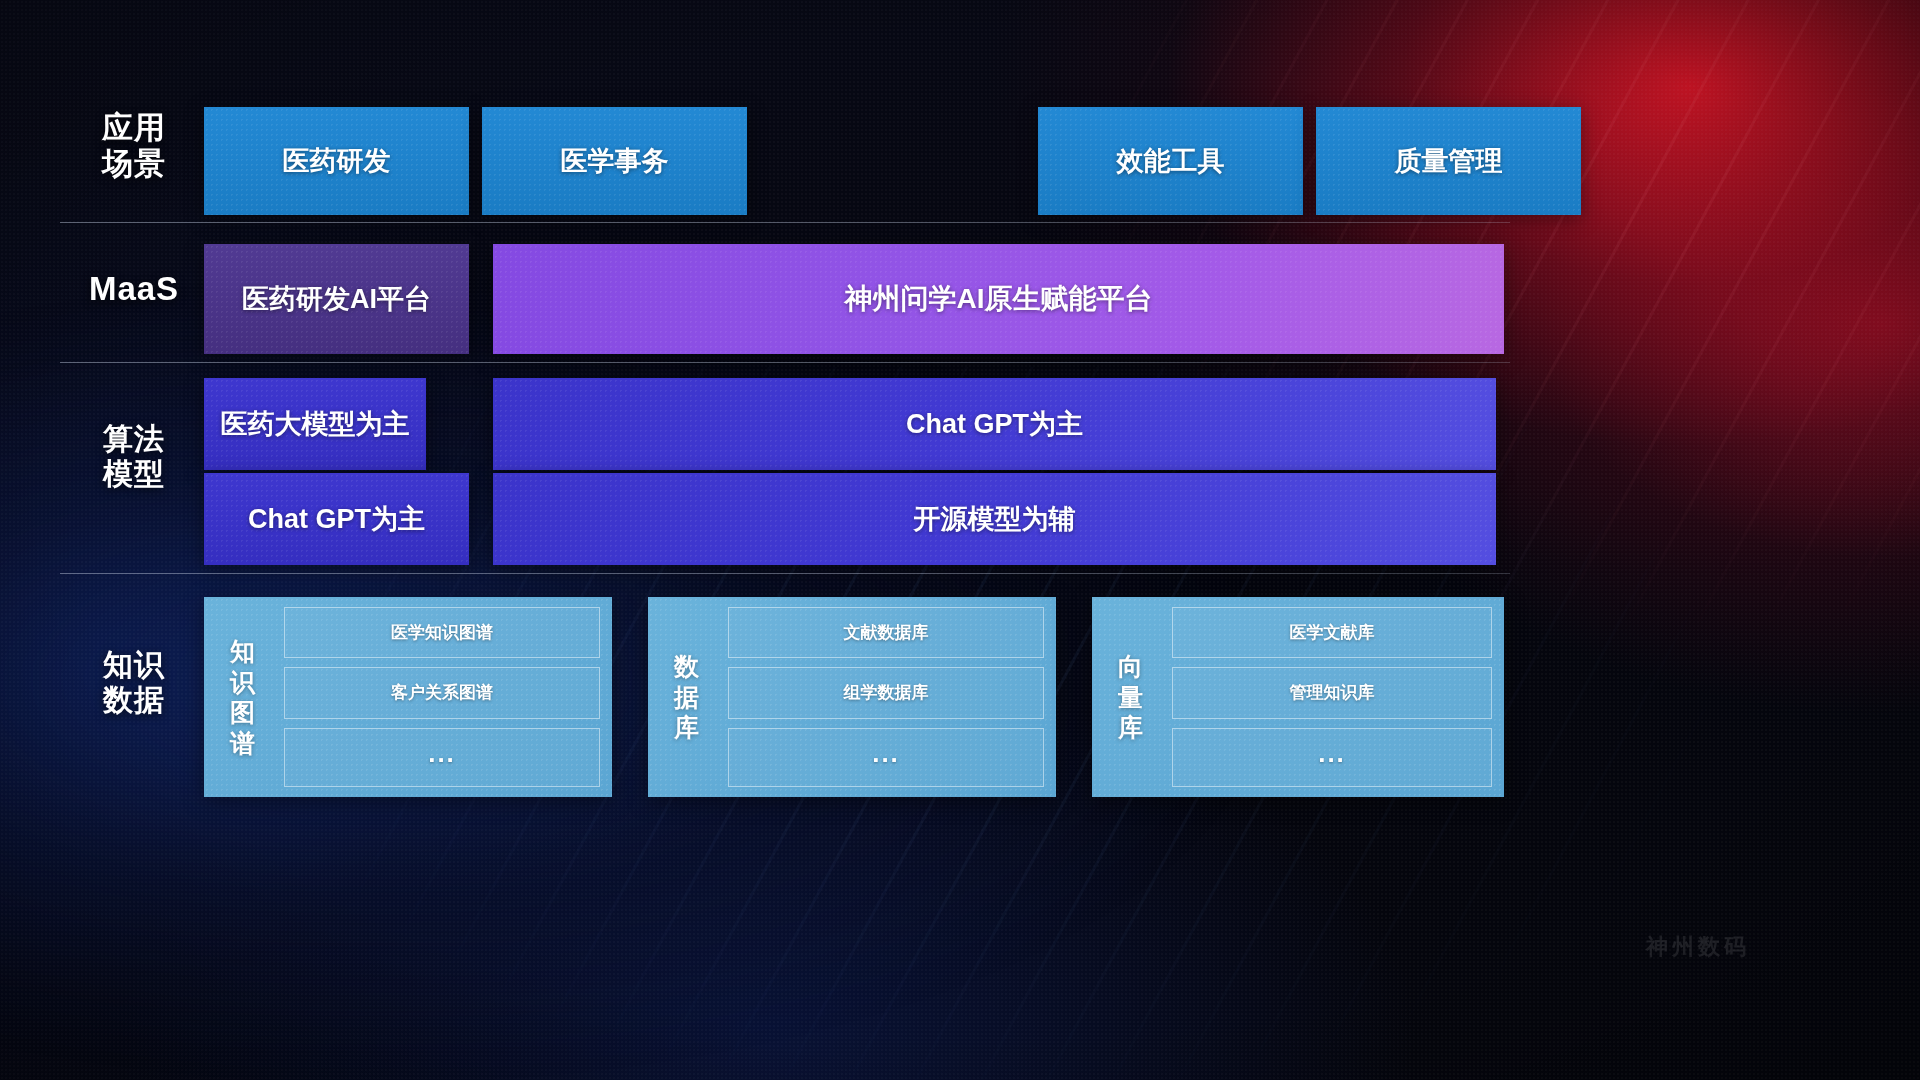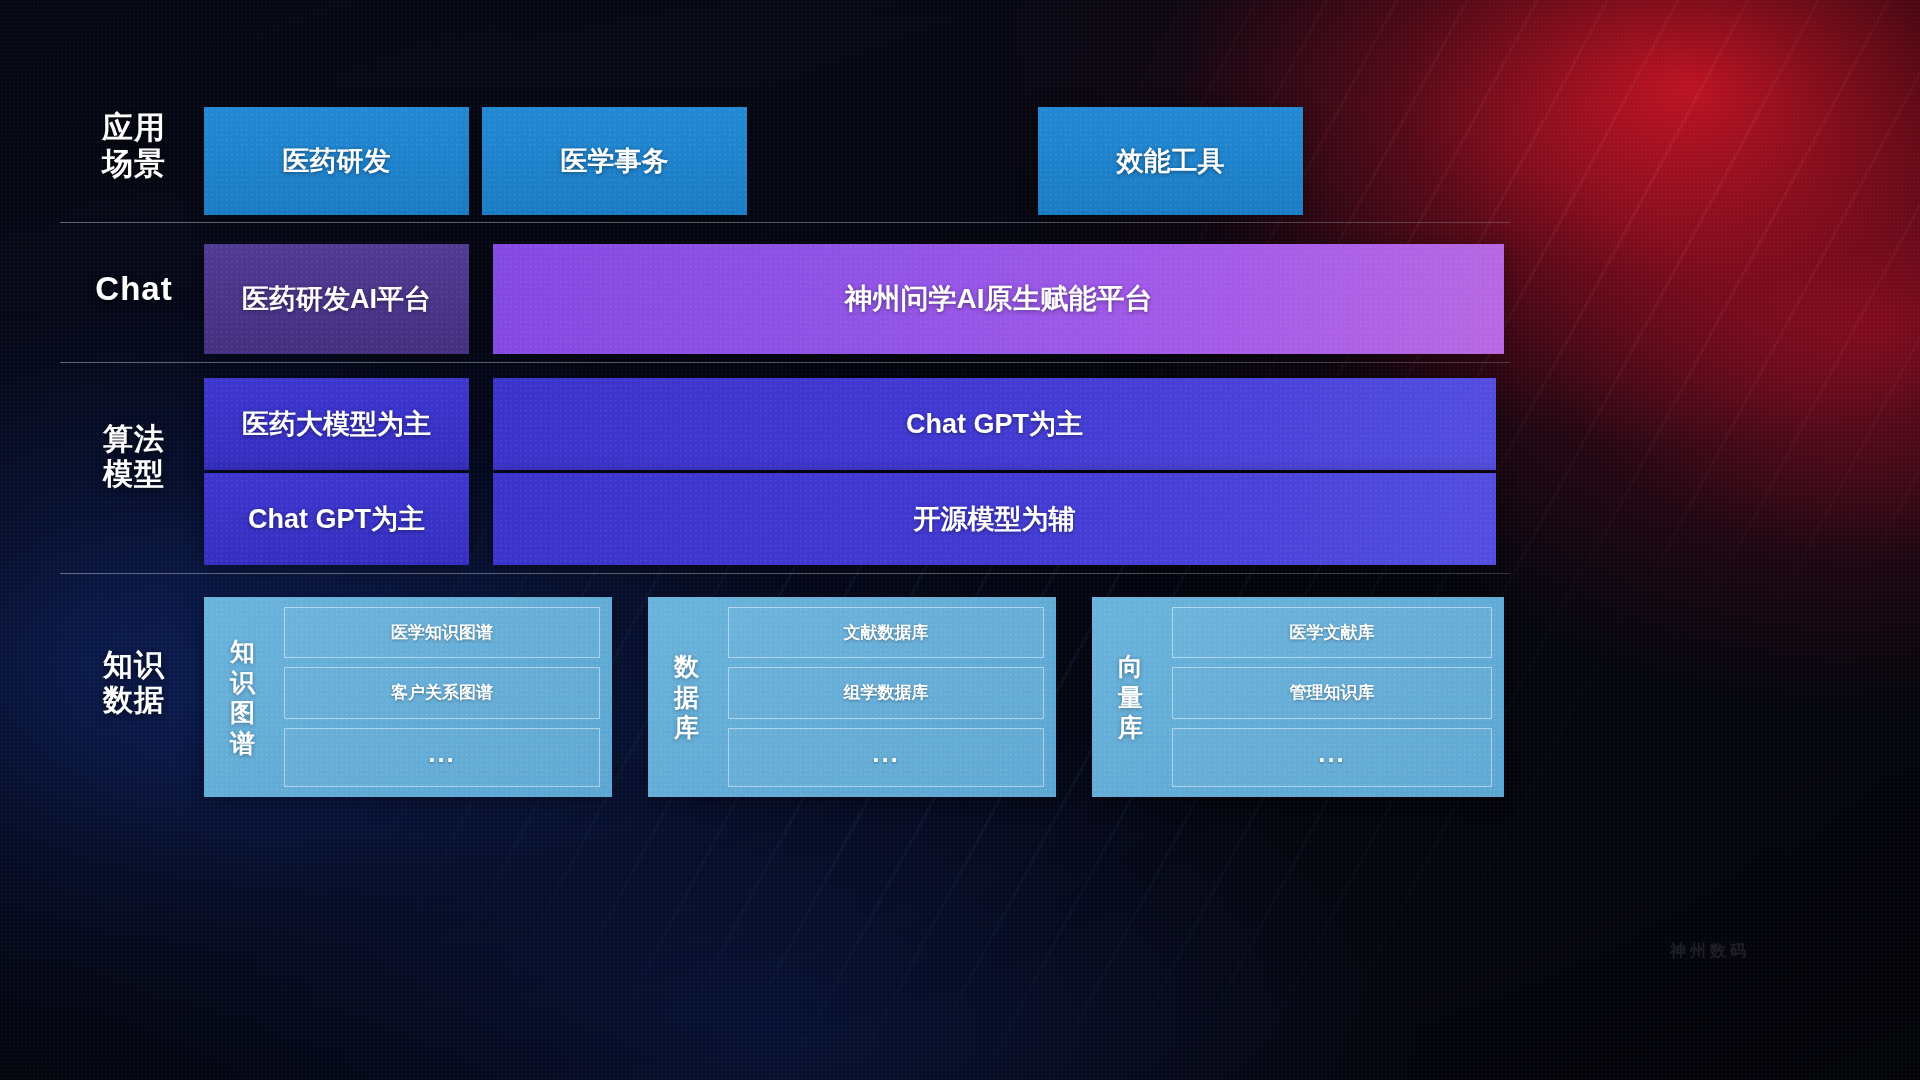--- a/index.html
+++ b/index.html
@@ -174,21 +174,21 @@
     display:flex; align-items:center; justify-content:center;
     border:1px solid rgba(255,255,255,0.48);
     color:#ffffff; font-weight:bold; font-size:17px;
     text-shadow:0 1px 3px rgba(0,0,0,.35);
     background:rgba(255,255,255,0.035);
   }
   .kitem.ellipsis{ font-size:26px; letter-spacing:2px; padding-bottom:8px; }
 
   .watermark{
     position:absolute; right:170px; bottom:118px;
-    font-size:16px; color:rgba(255,255,255,0.10);
+    font-size:22px; color:rgba(255,255,255,0.10);
     letter-spacing:4px; font-weight:bold;
     pointer-events:none;
   }
 </style>
 </head>
 <body>
 
 <div id="stage">
 
   <div class="bg-base"></div>
@@ -207,42 +207,45 @@
 
     <div class="card scn" style="left:204px; top:107px; width:265px;">
       <span>医药研发</span>
     </div>
     <div class="card scn" style="left:482px; top:107px; width:265px;">
       <span>医学事务</span>
     </div>
     <div class="card scn" style="left:1038px; top:107px; width:265px;">
       <span>效能工具</span>
     </div>
+    <div class="card scn" style="left:1316px; top:107px; width:265px;">
+      <span>质量管理</span>
+    </div>
 
     <div class="divider" style="top:222px; left:60px; width:1450px;"></div>
 
     <div class="rowlabel" style="top:270px; font-size:33px;">
-      <div>Chat</div>
+      <div>MaaS</div>
     </div>
 
     <div class="card maas-left" style="left:204px; top:244px; width:265px;">
       <span>医药研发AI平台</span>
     </div>
     <div class="card maas-right" style="left:493px; top:244px; width:1011px;">
       <span>神州问学AI原生赋能平台</span>
     </div>
 
     <div class="divider" style="top:362px; left:60px; width:1450px;"></div>
 
     <div class="rowlabel" style="top:422px; font-size:30px;">
       <div>算法</div>
       <div>模型</div>
     </div>
 
-    <div class="card algo" style="left:204px; top:378px; width:265px;">
+    <div class="card algo" style="left:204px; top:378px; width:222px;">
       <span>医药大模型为主</span>
     </div>
     <div class="card algo algo-wide" style="left:493px; top:378px; width:1003px;">
       <span>Chat GPT为主</span>
     </div>
 
     <div class="card algo" style="left:204px; top:473px; width:265px;">
       <span>Chat GPT为主</span>
     </div>
     <div class="card algo algo-wide" style="left:493px; top:473px; width:1003px;">

